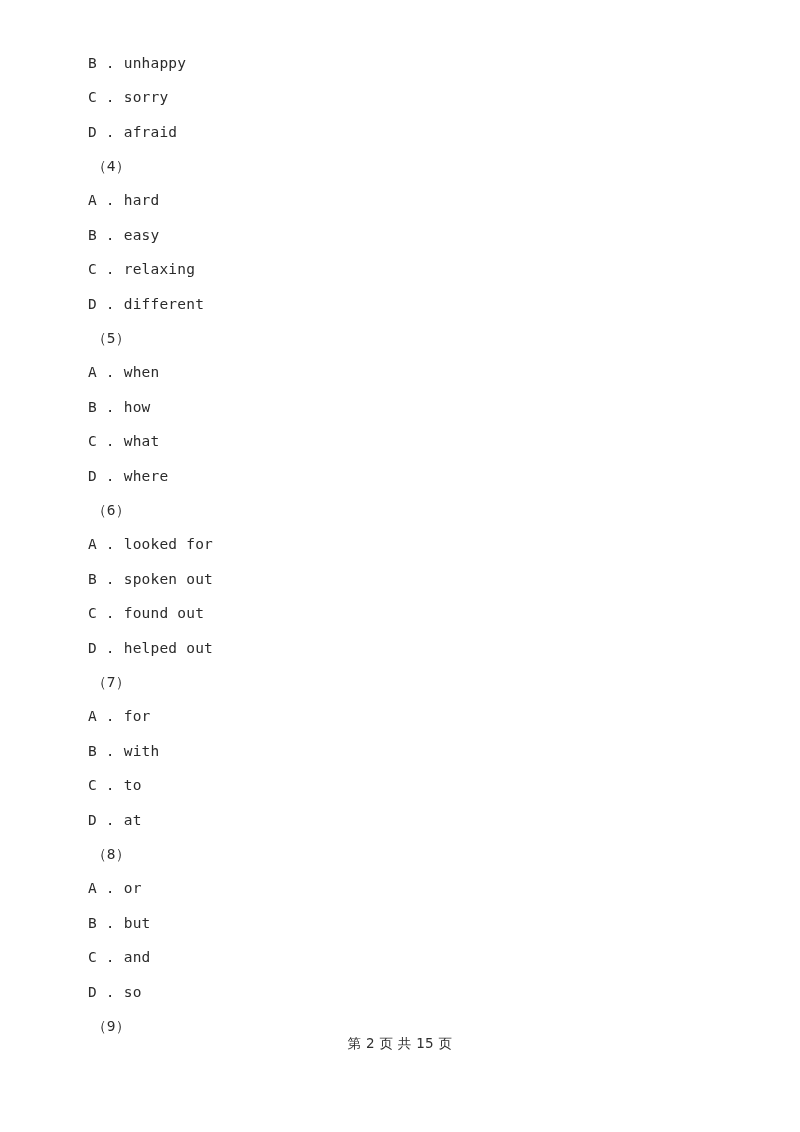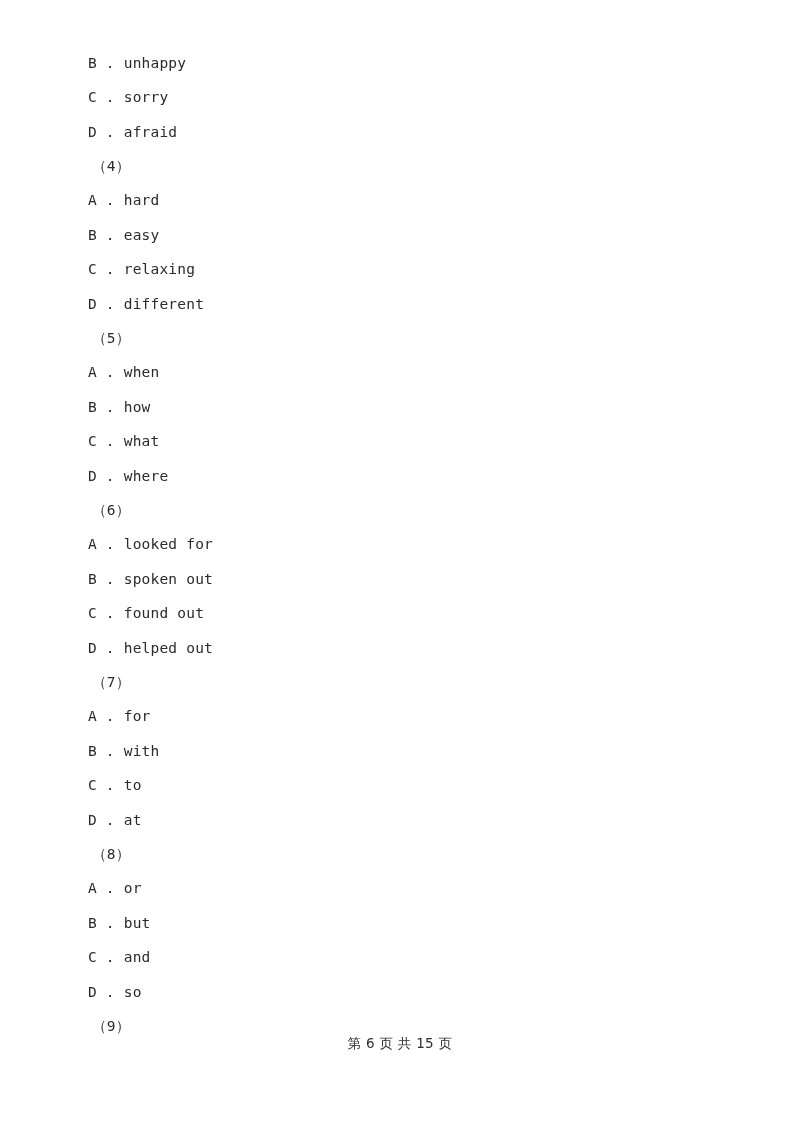--- a/index.html
+++ b/index.html
@@ -98,14 +98,14 @@
       <div class="line option" style="top: 774px;">C . to</div>
       <div class="line option" style="top: 809px;">D . at</div>
       <div class="line qnum" style="top: 843px;">（8）</div>
       <div class="line option" style="top: 877px;">A . or</div>
       <div class="line option" style="top: 912px;">B . but</div>
       <div class="line option" style="top: 946px;">C . and</div>
       <div class="line option" style="top: 981px;">D . so</div>
       <div class="line qnum" style="top: 1015px;">（9）</div>
     </div>
 
-  <div class="footer">第 6 页 共 15 页</div>
+  <div class="footer">第 2 页 共 15 页</div>
 </div>
 
 </body></html>

